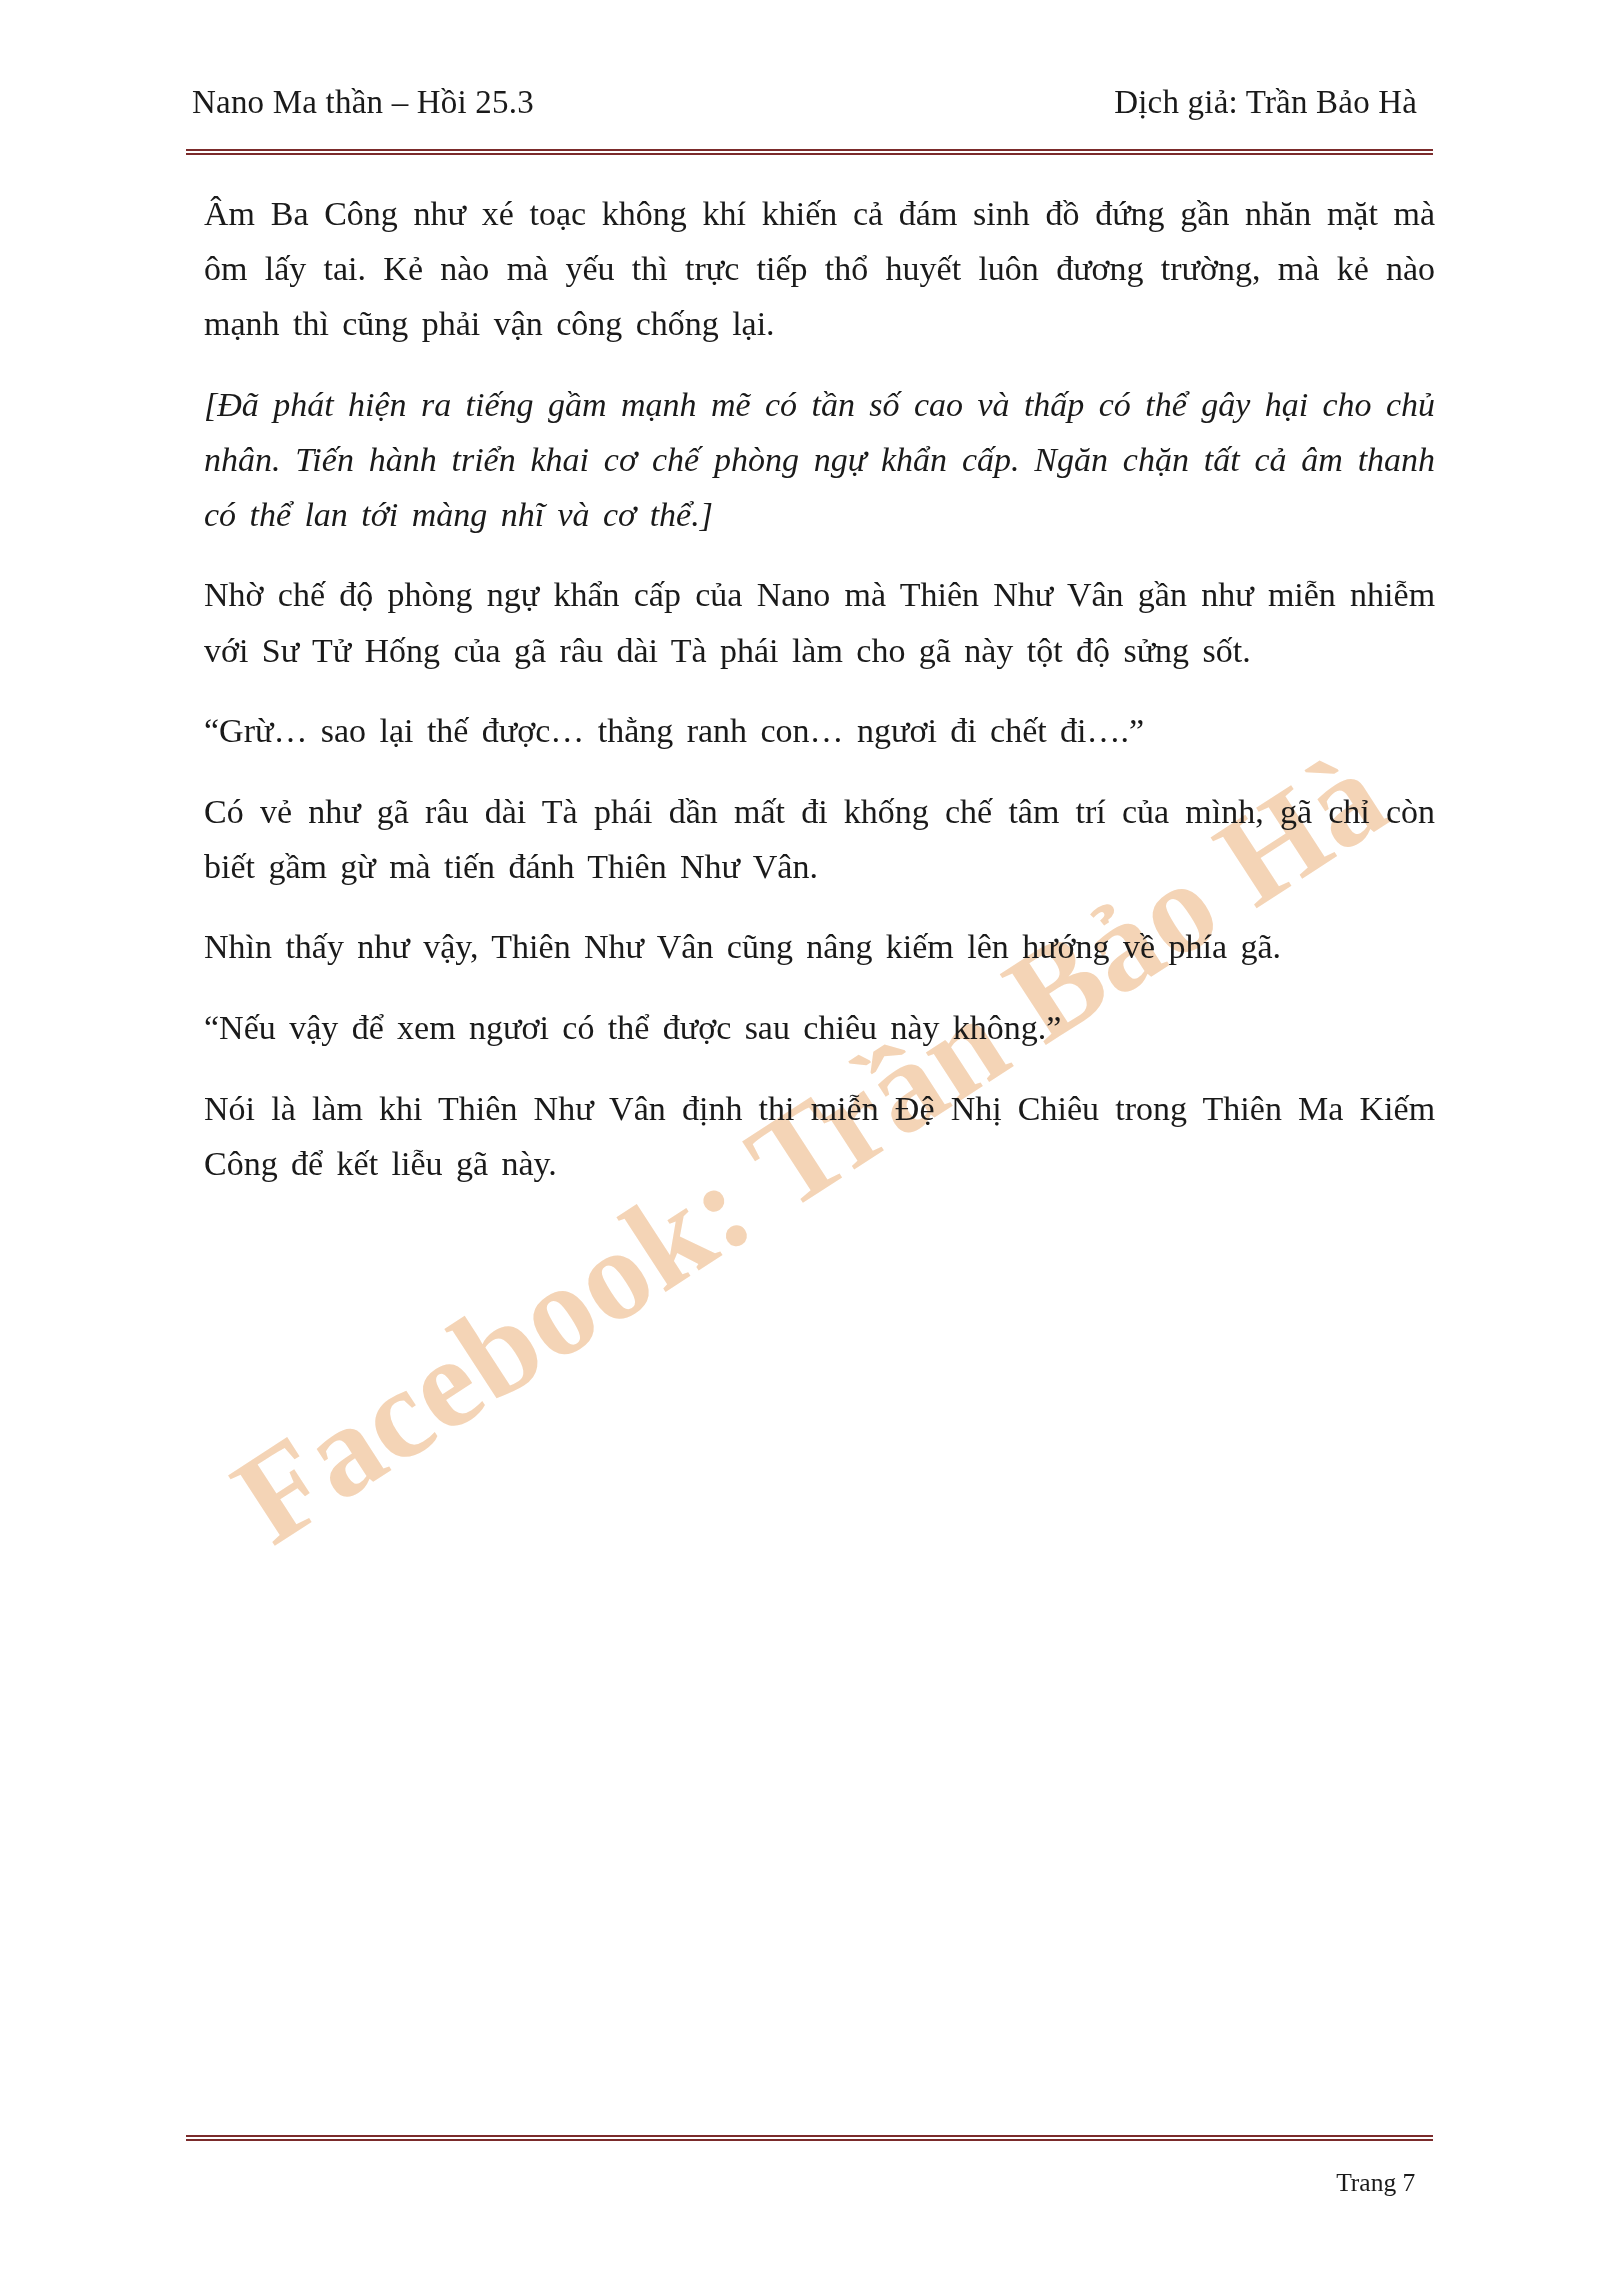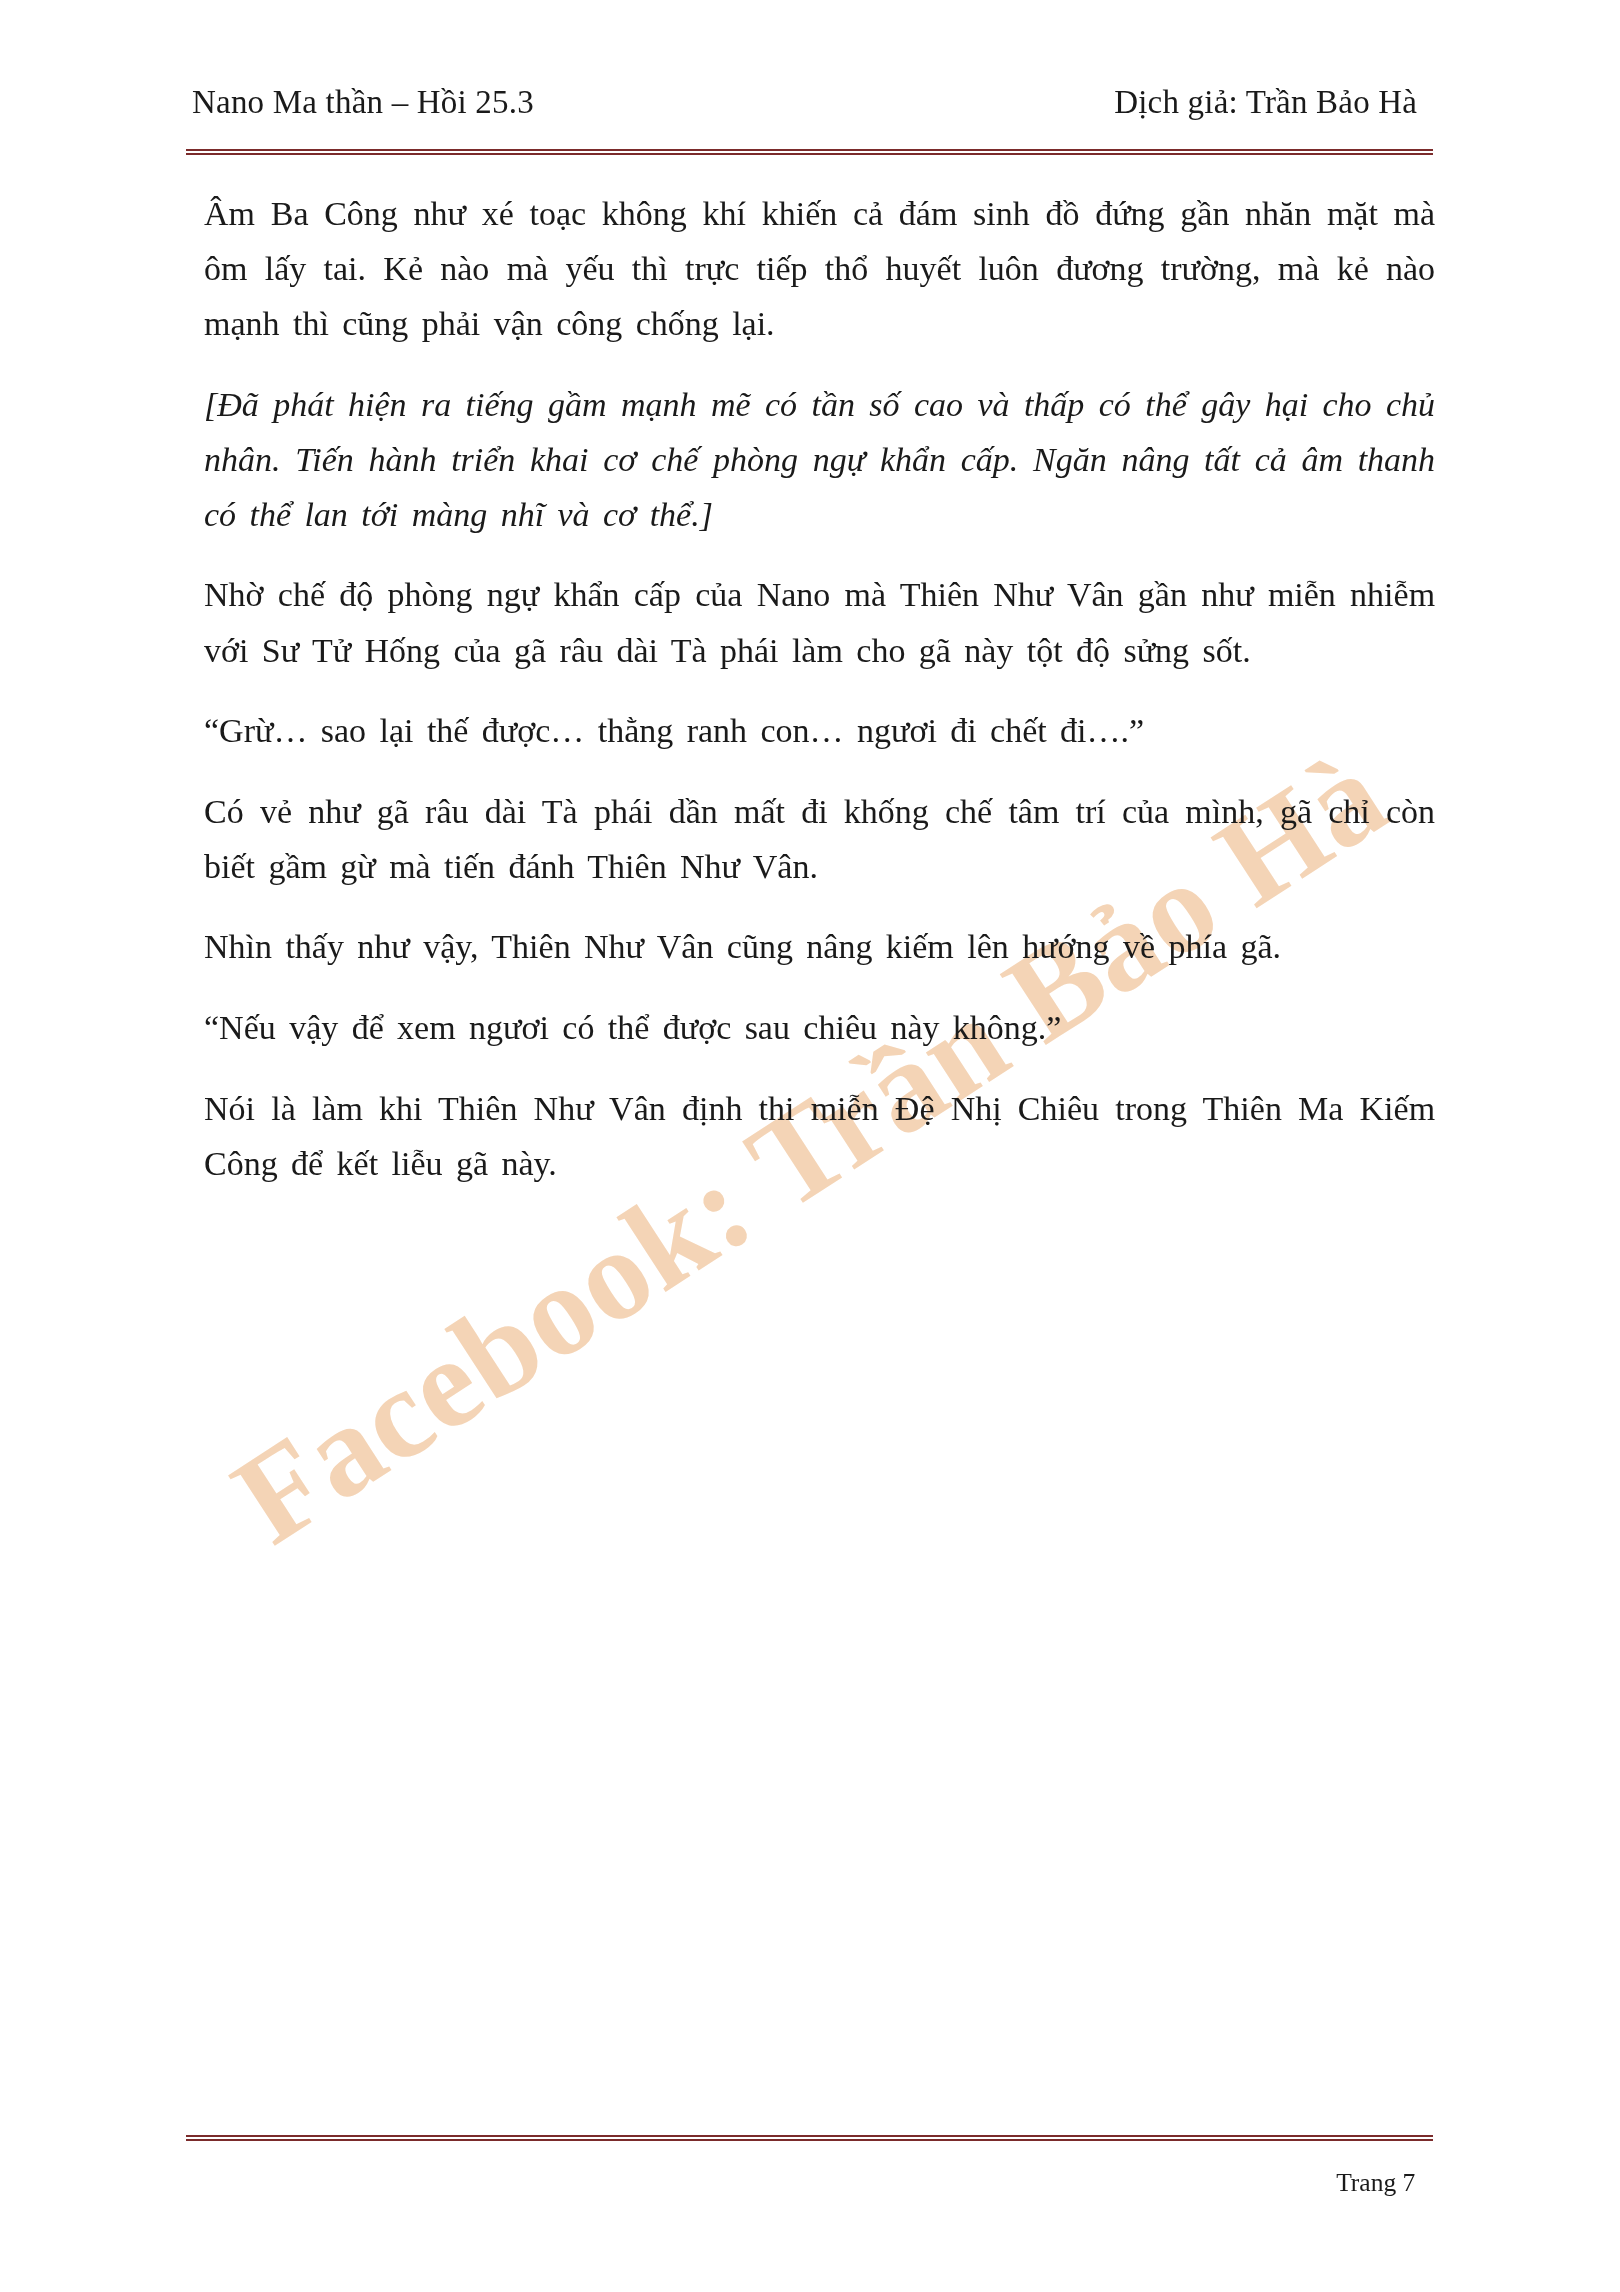--- a/index.html
+++ b/index.html
@@ -126,21 +126,21 @@
   <div class="watermark">Facebook: Trần Bảo Hà</div>
 
   <div class="header">
     <div class="left">Nano Ma thần – Hồi 25.3</div>
     <div class="right">Dịch giả: Trần Bảo Hà</div>
   </div>
   <div class="header-rule"></div>
 
   <div class="content">
     <p class="para spaced">Âm Ba Công như xé toạc không khí khiến cả đám sinh đồ đứng gần nhăn mặt mà ôm lấy tai. Kẻ nào mà yếu thì trực tiếp thổ huyết luôn đương trường, mà kẻ nào mạnh thì cũng phải vận công chống lại.</p>
-    <p class="para sys spaced">[Đã phát hiện ra tiếng gầm mạnh mẽ có tần số cao và thấp có thể gây hại cho chủ nhân. Tiến hành triển khai cơ chế phòng ngự khẩn cấp. Ngăn nâng tất cả âm thanh có thể lan tới màng nhĩ và cơ thể.]</p>
+    <p class="para sys spaced">[Đã phát hiện ra tiếng gầm mạnh mẽ có tần số cao và thấp có thể gây hại cho chủ nhân. Tiến hành triển khai cơ chế phòng ngự khẩn cấp. Ngăn chặn tất cả âm thanh có thể lan tới màng nhĩ và cơ thể.]</p>
     <p class="para spaced">Nhờ chế độ phòng ngự khẩn cấp của Nano mà Thiên Như Vân gần như miễn nhiễm với Sư Tử Hống của gã râu dài Tà phái làm cho gã này tột độ sửng sốt.</p>
     <p class="para spaced">“Grừ… sao lại thế được… thằng ranh con… ngươi đi chết đi….”</p>
     <p class="para spaced">Có vẻ như gã râu dài Tà phái dần mất đi khống chế tâm trí của mình, gã chỉ còn biết gầm gừ mà tiến đánh Thiên Như Vân.</p>
     <p class="para spaced">Nhìn thấy như vậy, Thiên Như Vân cũng nâng kiếm lên hướng về phía gã.</p>
     <p class="para spaced">“Nếu vậy để xem ngươi có thể được sau chiêu này không.”</p>
     <p class="para spaced">Nói là làm khi Thiên Như Vân định thi miễn Đệ Nhị Chiêu trong Thiên Ma Kiếm Công để kết liễu gã này.</p>
   </div>
 
   <div class="footer-rule"></div>
   <div class="footer">

